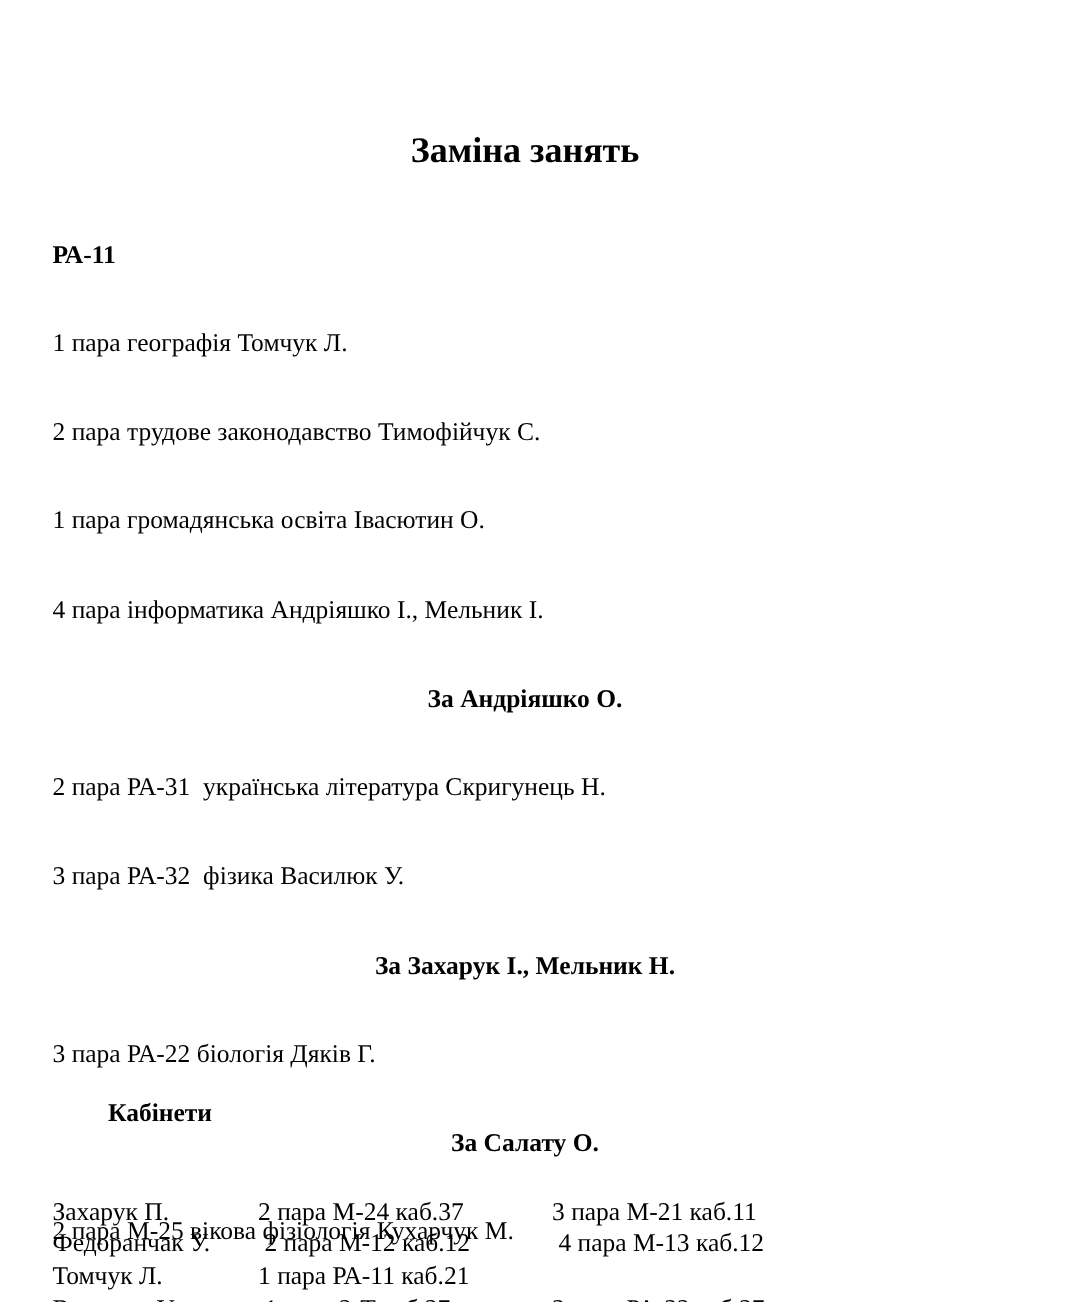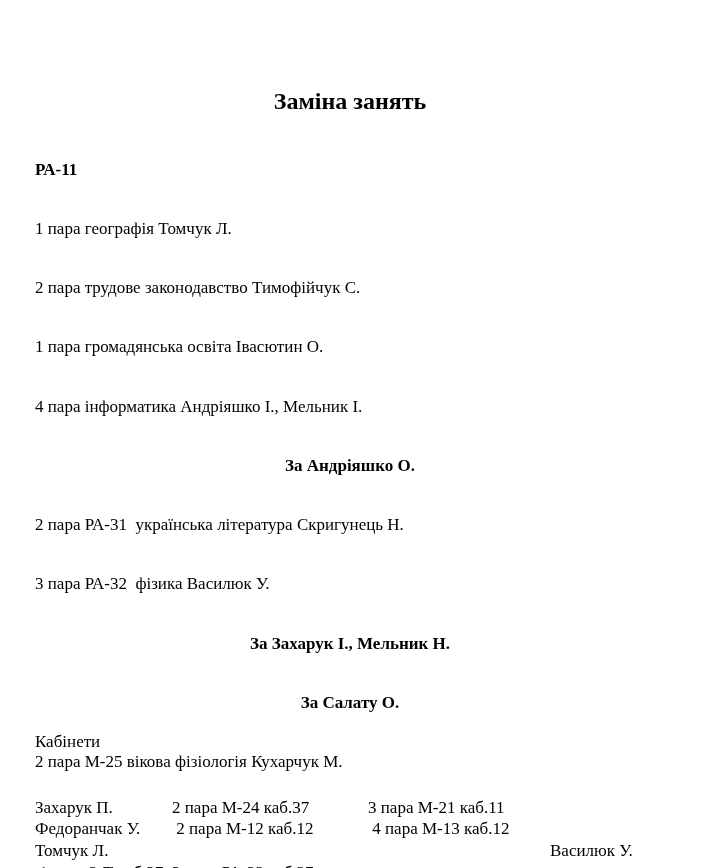--- a/index.html
+++ b/index.html
@@ -32,21 +32,21 @@
   .hd {
     font-weight: bold;
   }
   .cabinets {
     position: absolute;
     top: 688px; left: 35px; right: 10px;
     font-size: 17px;
     line-height: 21.7px;
     white-space: pre-wrap;
   }
-  .cab-header { font-weight: normal; }
+  .cab-header { font-weight: bold; margin-left: 37px; }
   .cab-grid {
     display: grid;
     grid-template-columns: 137px 196px 182px auto;
   }
   .cab-grid > div { min-height: 21.7px; }
 </style>
 </head>
 <body>
 
 <div class="title">
@@ -56,20 +56,21 @@
 <div class="content">
   <div class="ln"><span class="hd">РА-11</span></div>
   <div class="ln">1 пара географія Томчук Л.</div>
   <div class="ln">2 пара трудове законодавство Тимофійчук С.</div>
   <div class="ln">1 пара громадянська освіта Івасютин О.</div>
   <div class="ln">4 пара інформатика Андріяшко І., Мельник І.</div>
   <div class="ln c"><span class="hd">За Андріяшко О.</span></div>
   <div class="ln">2 пара РА-31  українська література Скригунець Н.</div>
   <div class="ln">3 пара РА-32  фізика Василюк У.</div>
   <div class="ln c"><span class="hd">За Захарук І., Мельник Н.</span></div>
+  <div class="ln">3 пара РА-22 біологія Дяків Г.</div>
   <div class="ln c"><span class="hd">За Салату О.</span></div>
   <div class="ln">2 пара М-25 вікова фізіологія Кухарчук М.</div>
   
   
   
   
   
   
   
   
@@ -89,20 +90,21 @@
     <div>2 пара М-24 каб.37</div>
     <div>3 пара М-21 каб.11</div>
     <div></div>
 
     <div>Федоранчак У.</div>
     <div> 2 пара М-12 каб.12</div>
     <div> 4 пара М-13 каб.12</div>
     <div></div>
 
     <div>Томчук Л.</div>
+    <div>1 пара РА-11 каб.21</div>
     <div></div>
     <div></div>
 
     <div>Василюк У.</div>
     <div> 1 пара 2-Т каб.37</div>
     <div>3 пара РА-32 каб.37</div>
     <div></div>
 
     
     

